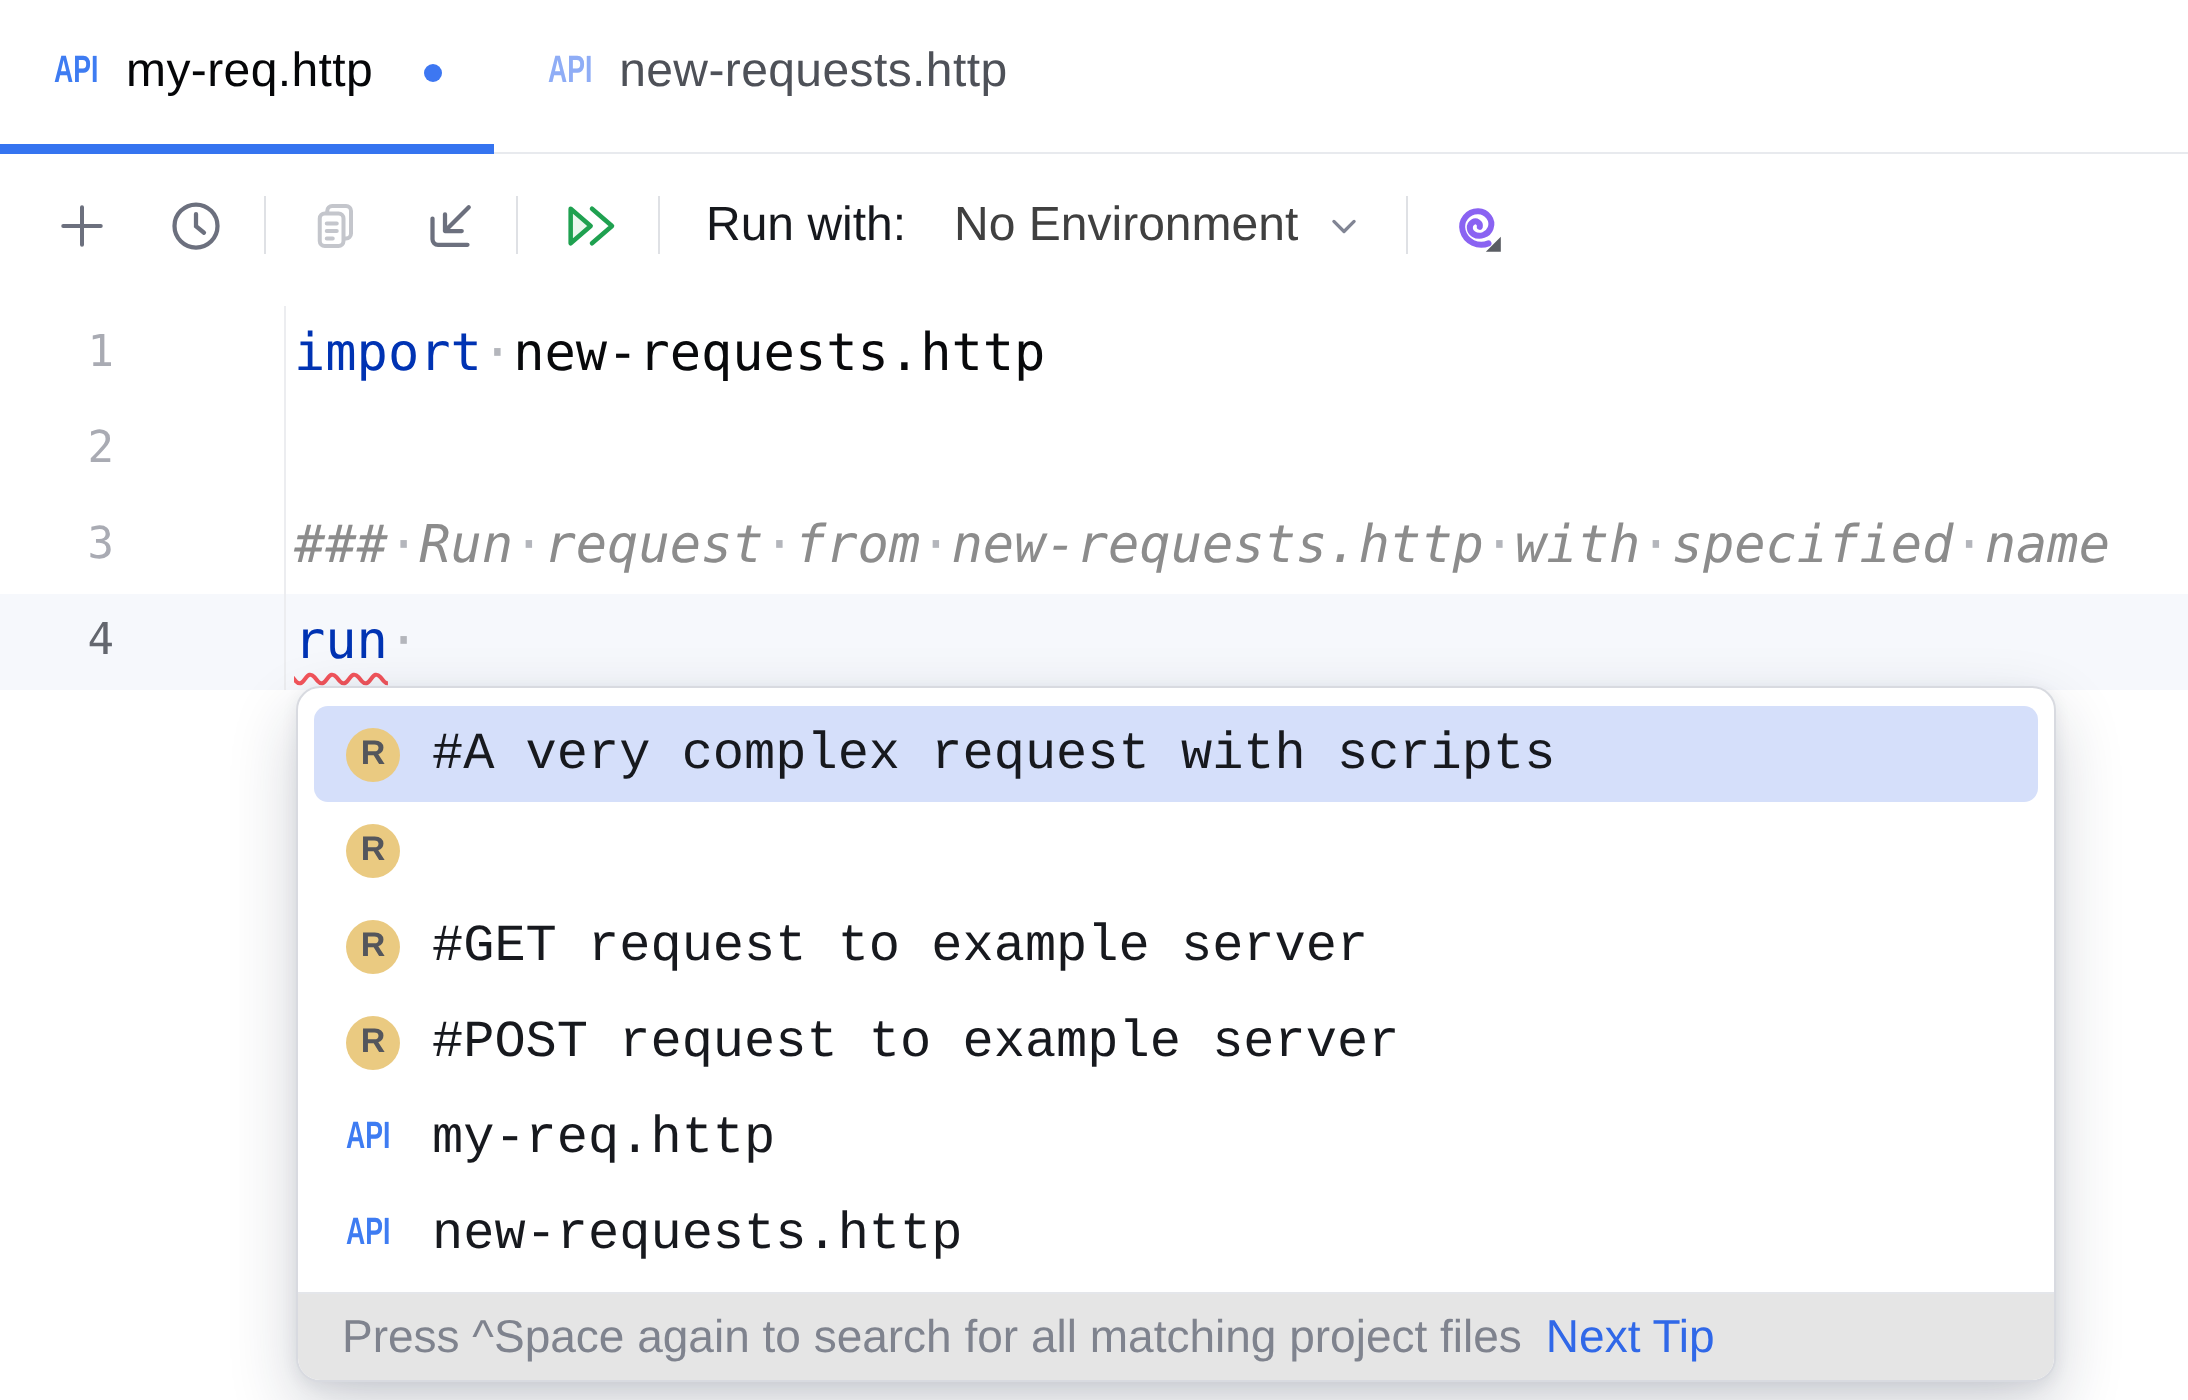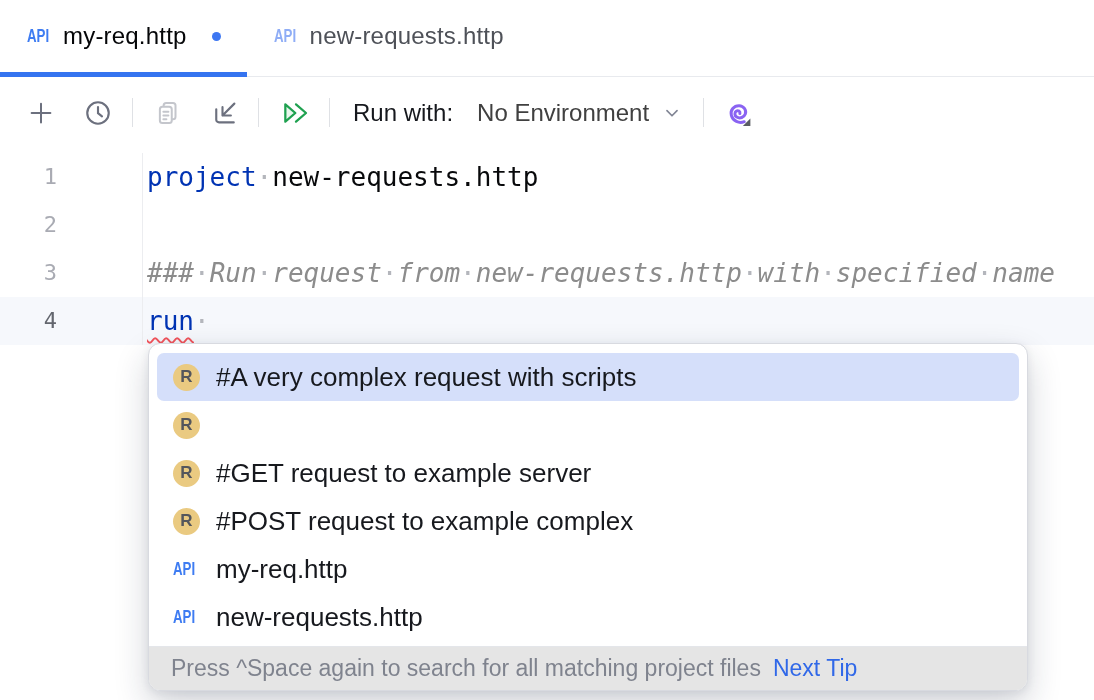--- a/index.html
+++ b/index.html
@@ -49,21 +49,21 @@
   .popup{position:absolute;left:148px;top:343px;width:880px;height:348px;background:#fff;
          border:1px solid #D8DAE0;border-radius:12px;box-sizing:border-box;overflow:hidden;z-index:5;
          box-shadow:0 14px 34px rgba(25,35,60,.20),0 2px 8px rgba(25,35,60,.08);}
   .plist{padding-top:9px;}
   .pitem{display:flex;align-items:center;height:48px;margin:0 8px;padding-left:16px;border-radius:7px;cursor:pointer;}
   .pitem.selected{background:#D5DFFA;}
   .rbadge{width:27px;height:27px;flex:0 0 27px;border-radius:50%;background:#EACA81;color:#54565C;
           font-family:"Liberation Sans",sans-serif;font-size:17px;font-weight:700;
           display:flex;align-items:center;justify-content:center;margin-right:16px;}
   .papi{margin-right:9px;}
-  .pitem-label{font-family:Liberation Sans, sans-serif;font-size:26px;color:#17191E;white-space:pre;}
+  .pitem-label{font-family:Liberation Mono, monospace;font-size:26px;color:#17191E;white-space:pre;}
   .pfooter{position:absolute;left:0;right:0;bottom:0;height:44px;background:#e5e5e5;border-top:1px solid #E4E6EA;
            display:flex;align-items:center;padding:0 20px 0 22px;box-sizing:border-box;font-size:23px;white-space:nowrap;}
   .phint{color:#7F838E;}
   .plink{color:#3068E8;margin-left:12px;font-weight:500;cursor:pointer;}
 
   svg{display:block;}
 </style>
 </head>
 <body>
 
@@ -129,21 +129,21 @@
         <path d="M12.6 12.3 C12.9 10.9 11.4 10 10.3 10.7 C8.8 11.6 9 13.8 10.5 14.7 C12.6 16 15.4 14.9 16.2 12.7 C17.2 10 15 7.2 12.1 7.1 C8.6 7 6 10.2 6.9 13.6 C7.9 17.3 12 19.2 15.5 17.8" stroke="#8A63F2" stroke-width="2" stroke-linecap="round"></path>
         <path d="M19.6 20.6h-5l5-5z" fill="#5A5D63"></path>
       </svg>
     </div>
   </div>
 
   <div class="editor">
     <div class="lines">
         <div class="code-row">
           <span class="lnum">1</span>
-          <span class="code"><span class="tok-keyword">project</span><span class="ws">·</span><span class="tok-plain">new-requests.http</span></span>
+          <span class="code"><span class="tok-keyword">import</span><span class="ws">·</span><span class="tok-plain">new-requests.http</span></span>
         </div>
         <div class="code-row">
           <span class="lnum">2</span>
           <span class="code"></span>
         </div>
         <div class="code-row">
           <span class="lnum">3</span>
           <span class="code"><span class="tok-comment">###</span><span class="ws">·</span><span class="tok-comment">Run</span><span class="ws">·</span><span class="tok-comment">request</span><span class="ws">·</span><span class="tok-comment">from</span><span class="ws">·</span><span class="tok-comment">new-requests.http</span><span class="ws">·</span><span class="tok-comment">with</span><span class="ws">·</span><span class="tok-comment">specified</span><span class="ws">·</span><span class="tok-comment">name</span></span>
         </div>
         <div class="code-row current">
@@ -161,21 +161,21 @@
         </div>
         <div class="pitem">
           <span class="rbadge">R</span>
         </div>
         <div class="pitem">
           <span class="rbadge">R</span>
           <span class="pitem-label">#GET request to example server</span>
         </div>
         <div class="pitem">
           <span class="rbadge">R</span>
-          <span class="pitem-label">#POST request to example complex</span>
+          <span class="pitem-label">#POST request to example server</span>
         </div>
         <div class="pitem">
           <span class="api-ico papi">API</span>
           <span class="pitem-label">my-req.http</span>
         </div>
         <div class="pitem">
           <span class="api-ico papi">API</span>
           <span class="pitem-label">new-requests.http</span>
         </div>
       </div>

